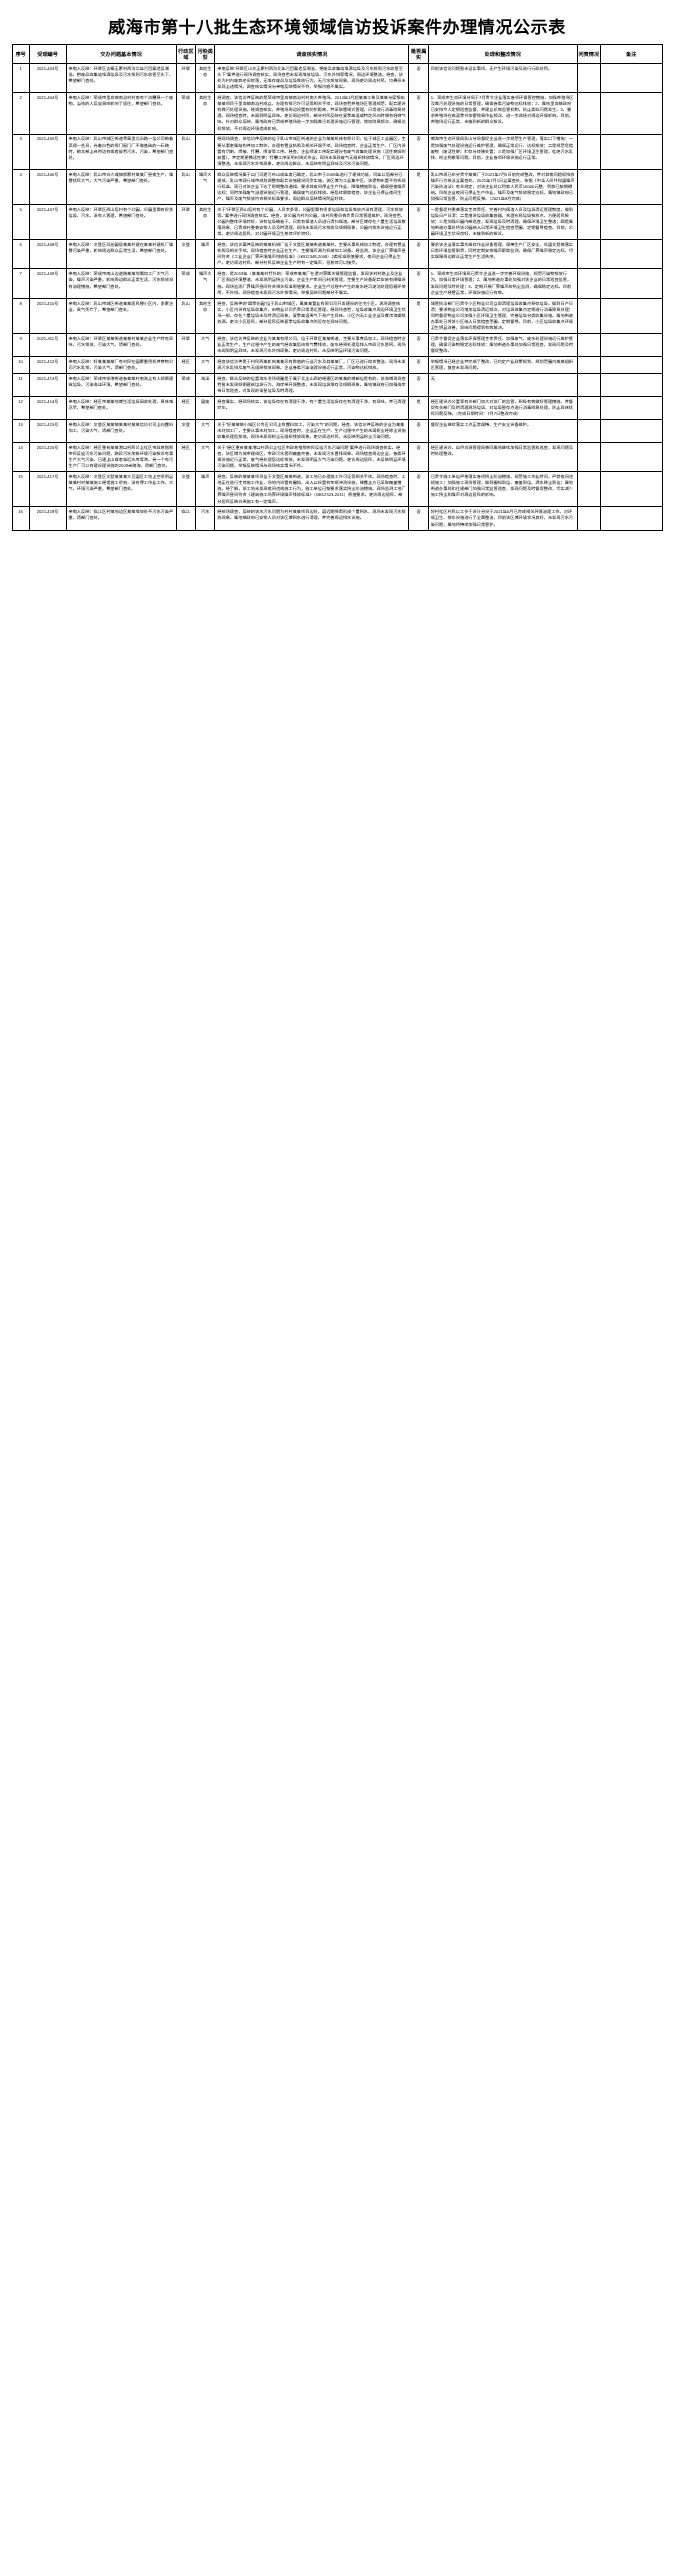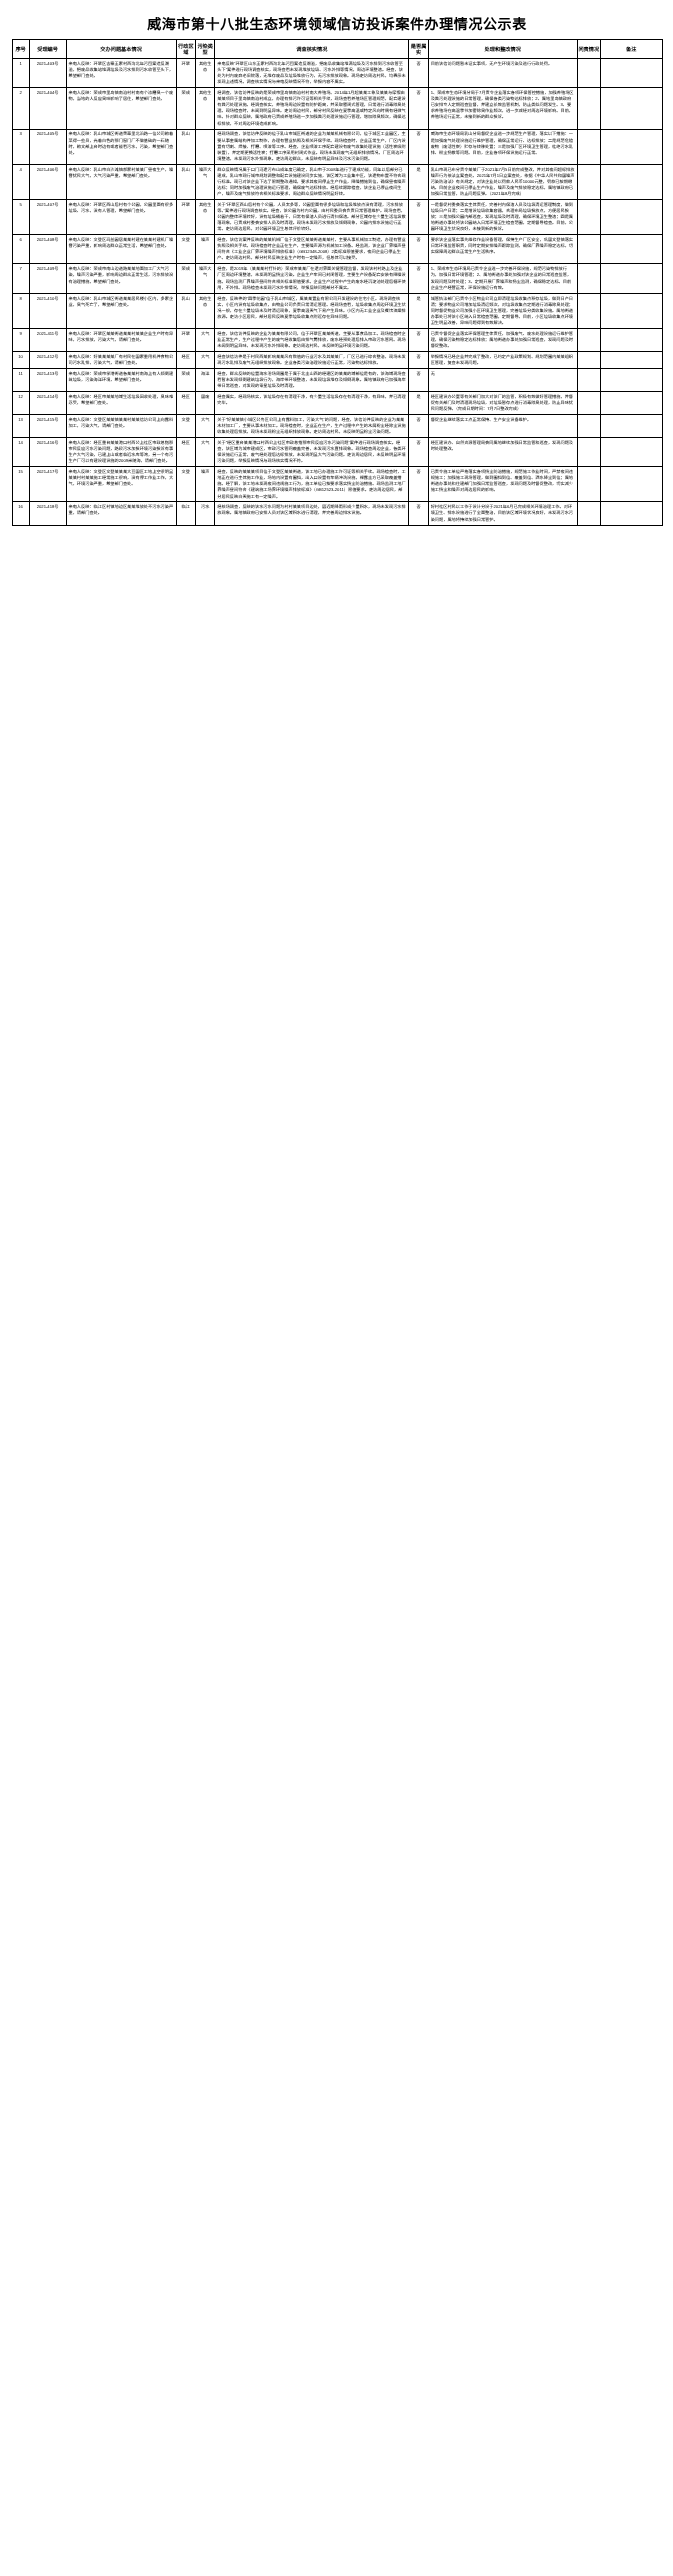--- a/index.html
+++ b/index.html
@@ -6,21 +6,21 @@
   body{
     font-family:"Liberation Sans","DejaVu Sans",sans-serif;
     width:674px;
     color:#000;
   }
   .page{width:674px;box-sizing:border-box;padding:9px 11.6px 19.4px 11.6px;}
   .doc-title{
     text-align:center;
     font-family:Liberation Mono, monospace;
     font-weight:bold;
-    font-size:14px;
+    font-size:17px;
     letter-spacing:0.6px;
     margin:3.9px 0 6.5px 0;
   }
   table.main{
     border-collapse:collapse;
     width:650px;
     table-layout:fixed;
     border:0.6px solid #000;
   }
   table.main th,table.main td{

